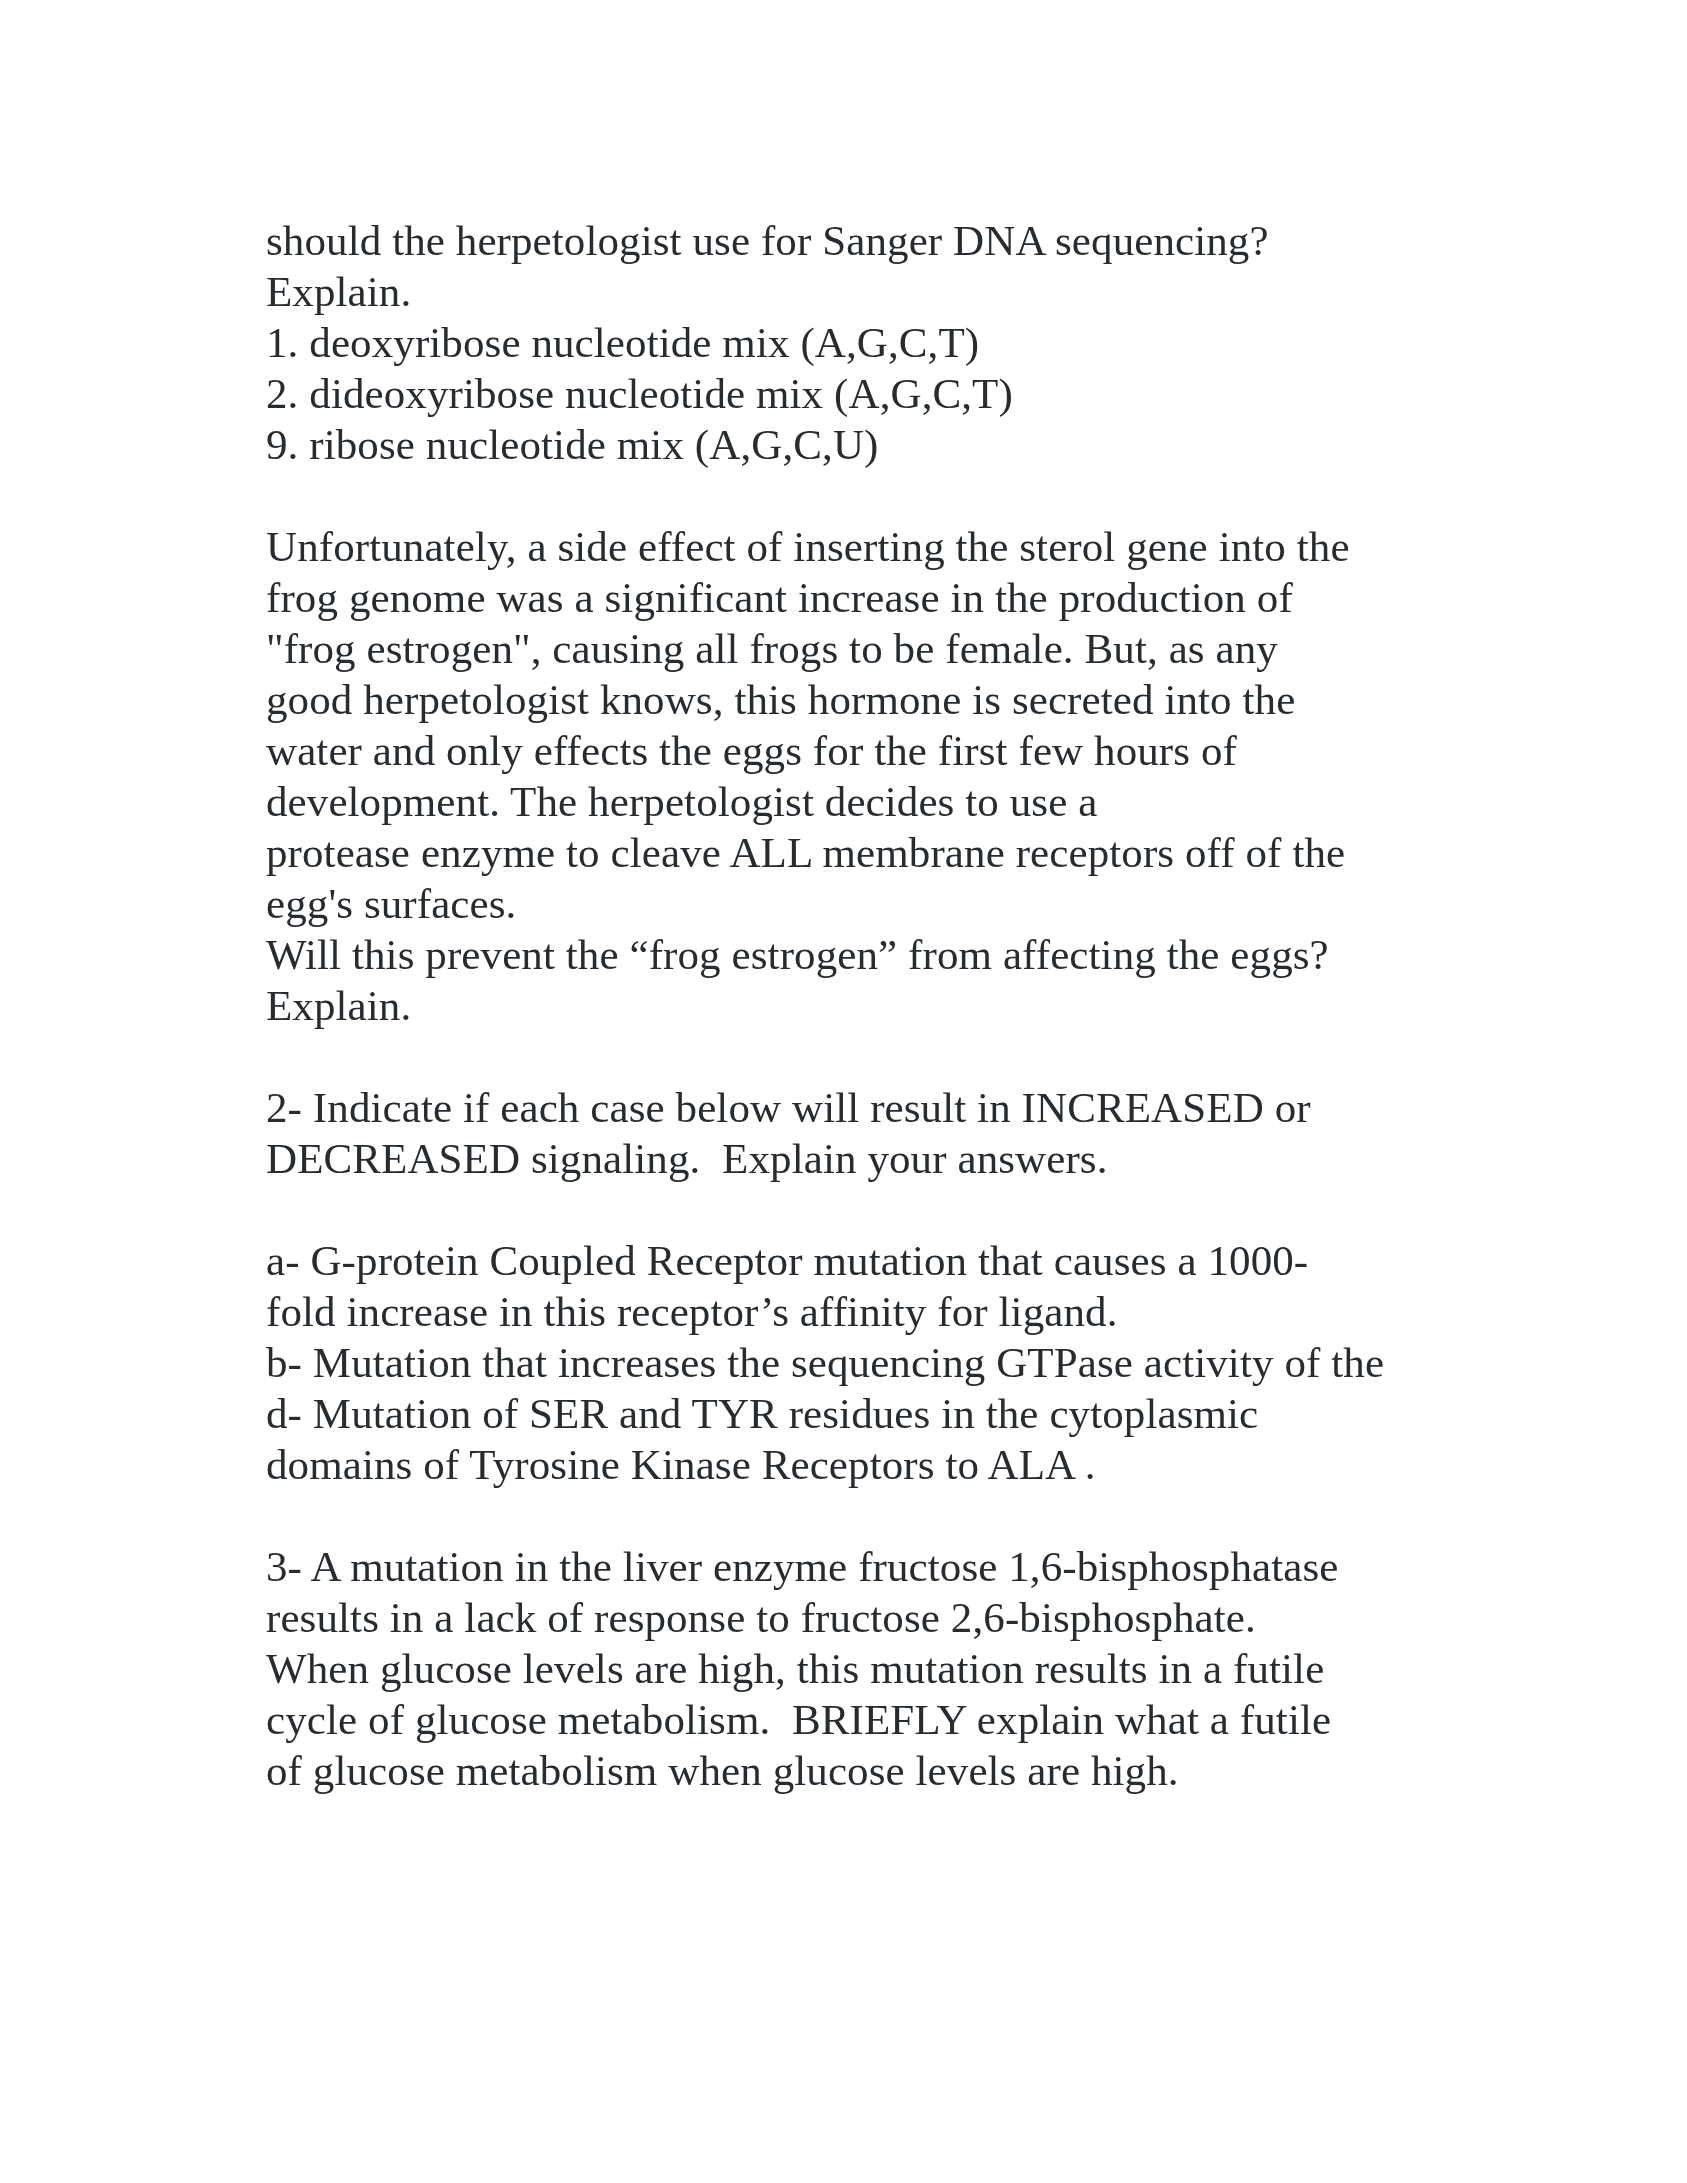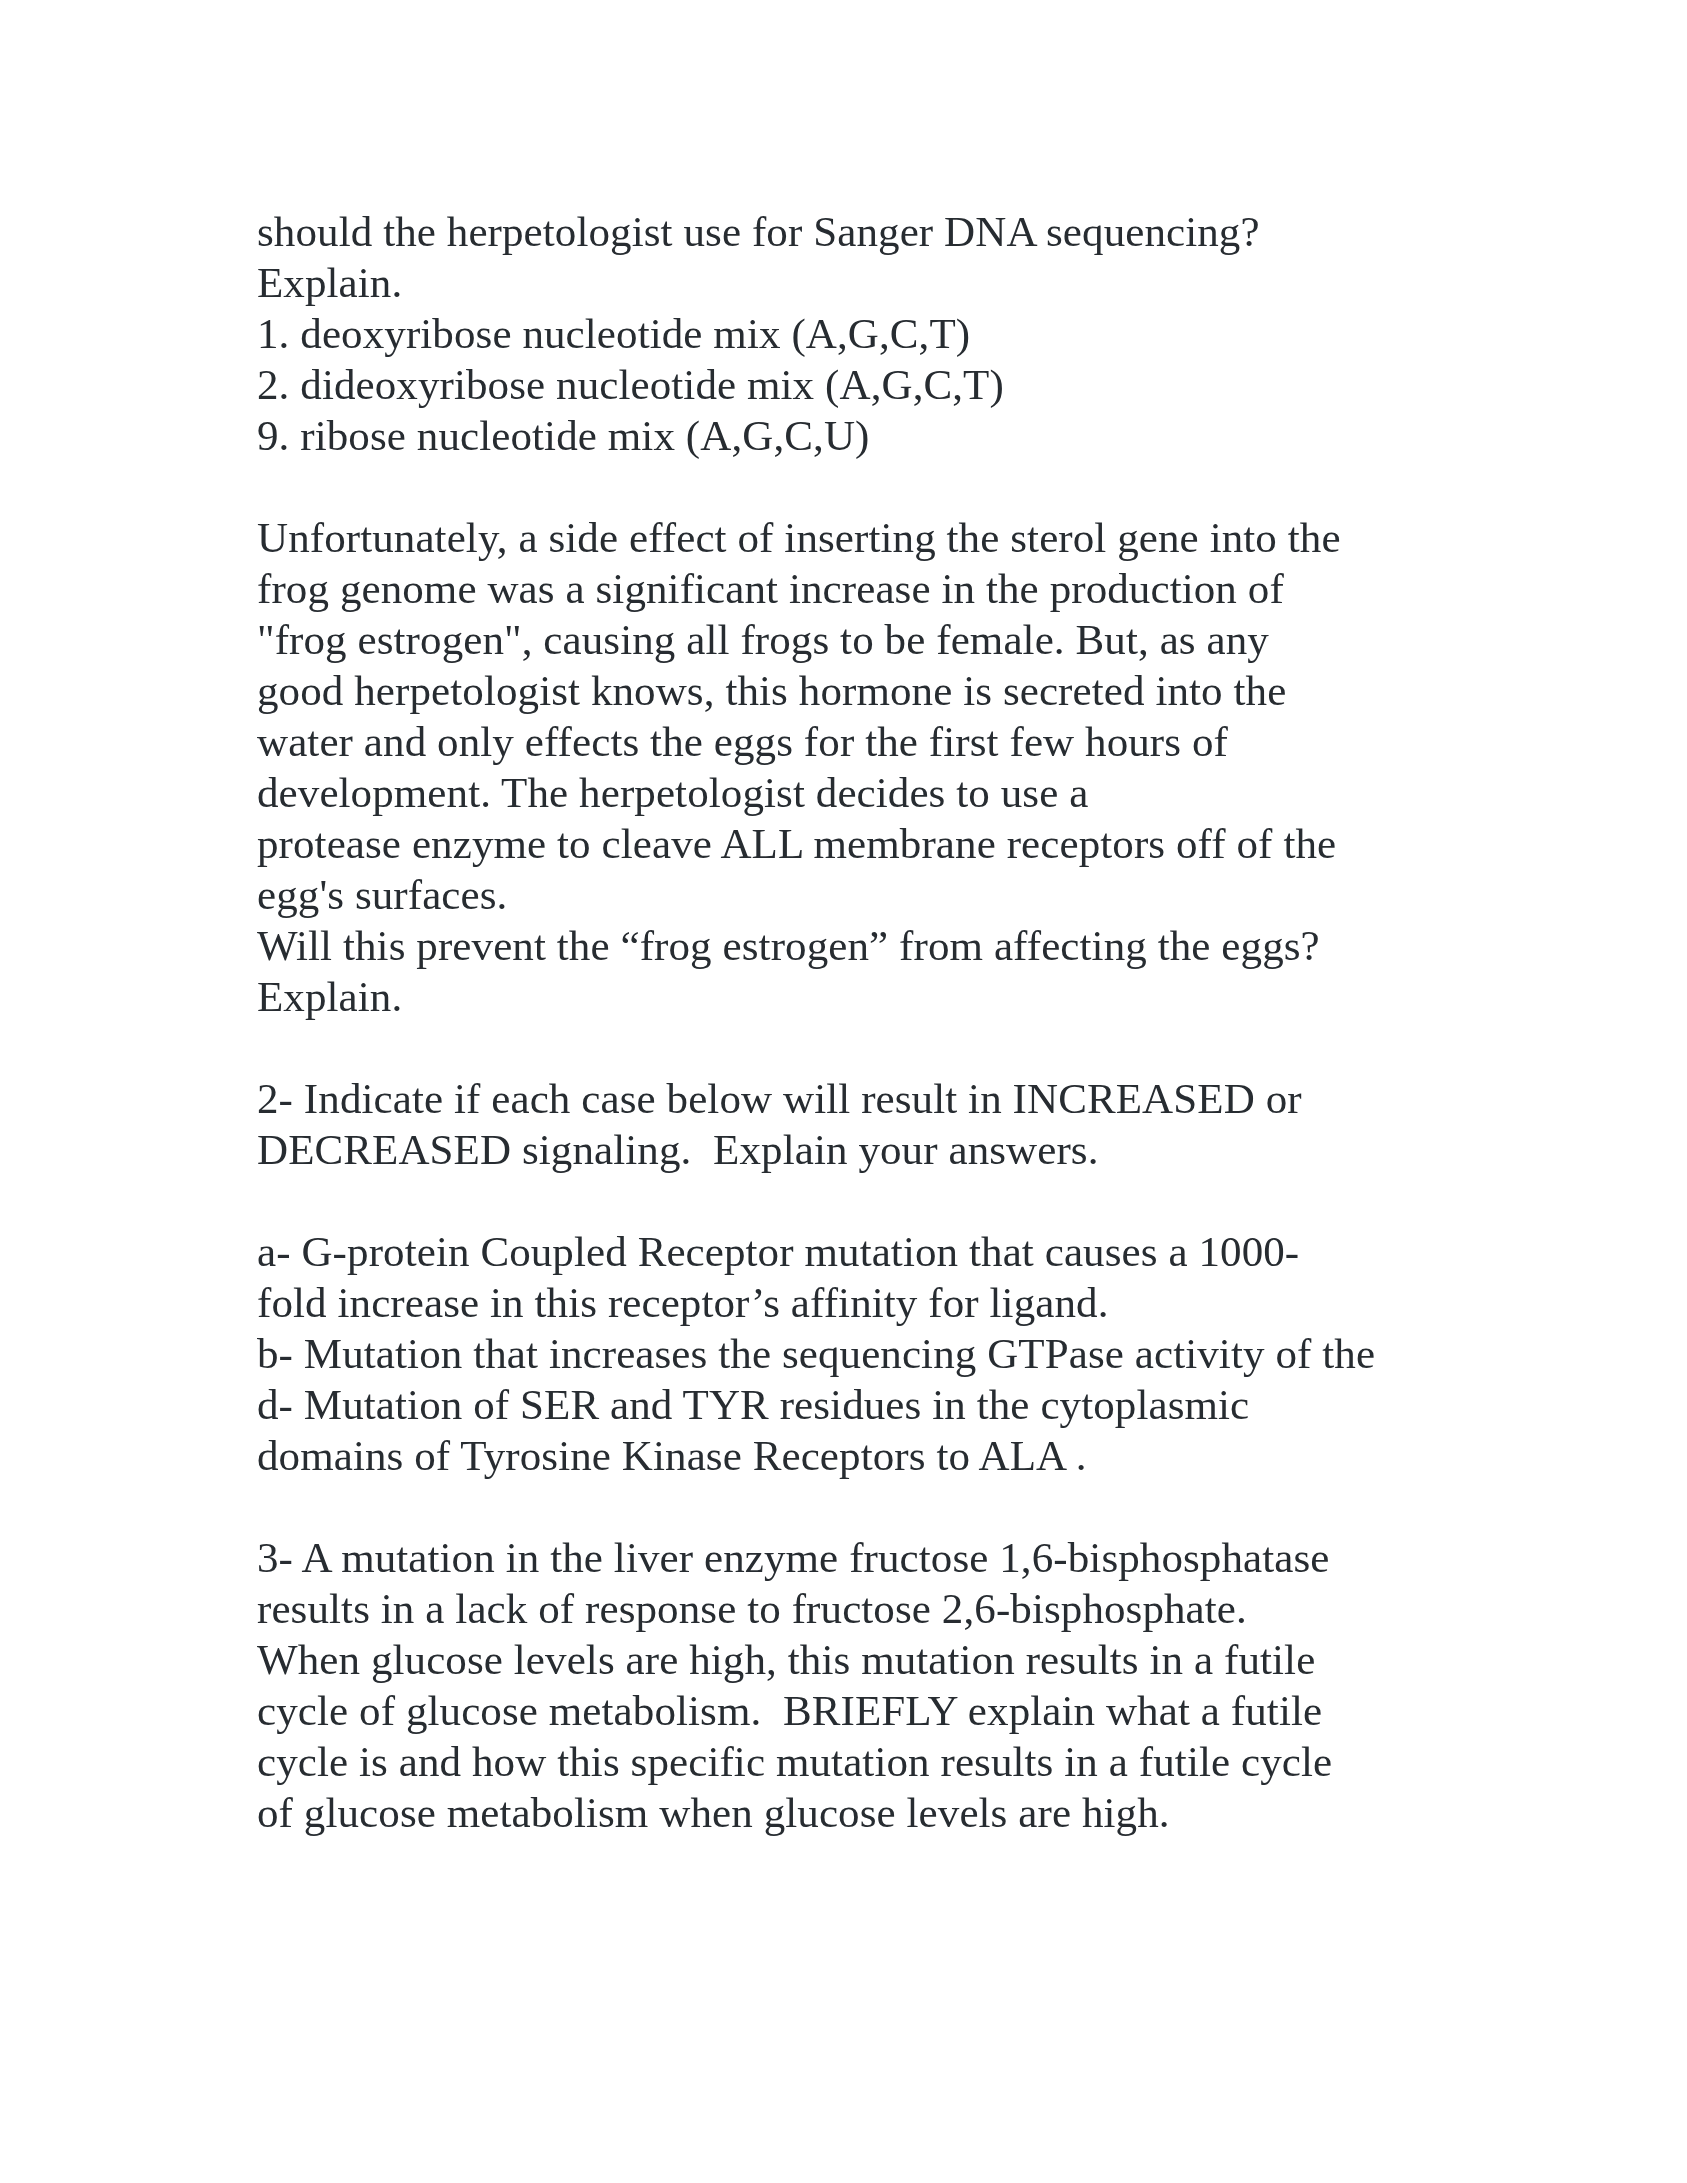--- a/index.html
+++ b/index.html
@@ -23,21 +23,21 @@
     left: 249px;
     top: 198px;
     width: 1323px;
     font-family: "Liberation Serif", "DejaVu Serif", serif;
     font-size: 43px;
     line-height: 51px;
     color: #272c31;
     letter-spacing: 0.1px;
   }
   .para {
-    margin: 8px;
+    margin: 17px;
   }
   .para + .para {
     margin-top: 51px; 
   }
   .line {
     white-space: pre;
   }
 </style>
 </head>
 <body style="background: rgb(255, 255, 255);">
@@ -77,19 +77,18 @@
       <div class="line">b- Mutation that increases the sequencing GTPase activity of the</div>
       <div class="line">d- Mutation of SER and TYR residues in the cytoplasmic</div>
       <div class="line">domains of Tyrosine Kinase Receptors to ALA .</div>
     </div>
 
     <div class="para">
       <div class="line">3- A mutation in the liver enzyme fructose 1,6-bisphosphatase</div>
       <div class="line">results in a lack of response to fructose 2,6-bisphosphate.</div>
       <div class="line">When glucose levels are high, this mutation results in a futile</div>
       <div class="line">cycle of glucose metabolism.&nbsp; BRIEFLY explain what a futile</div>
-      <div class="line">cycle is and how this specific mutation results in a futile cycle</div>
       <div class="line">of glucose metabolism when glucose levels are high.</div>
     </div>
 
   </div>
 </div>
 
 
 </body></html>

